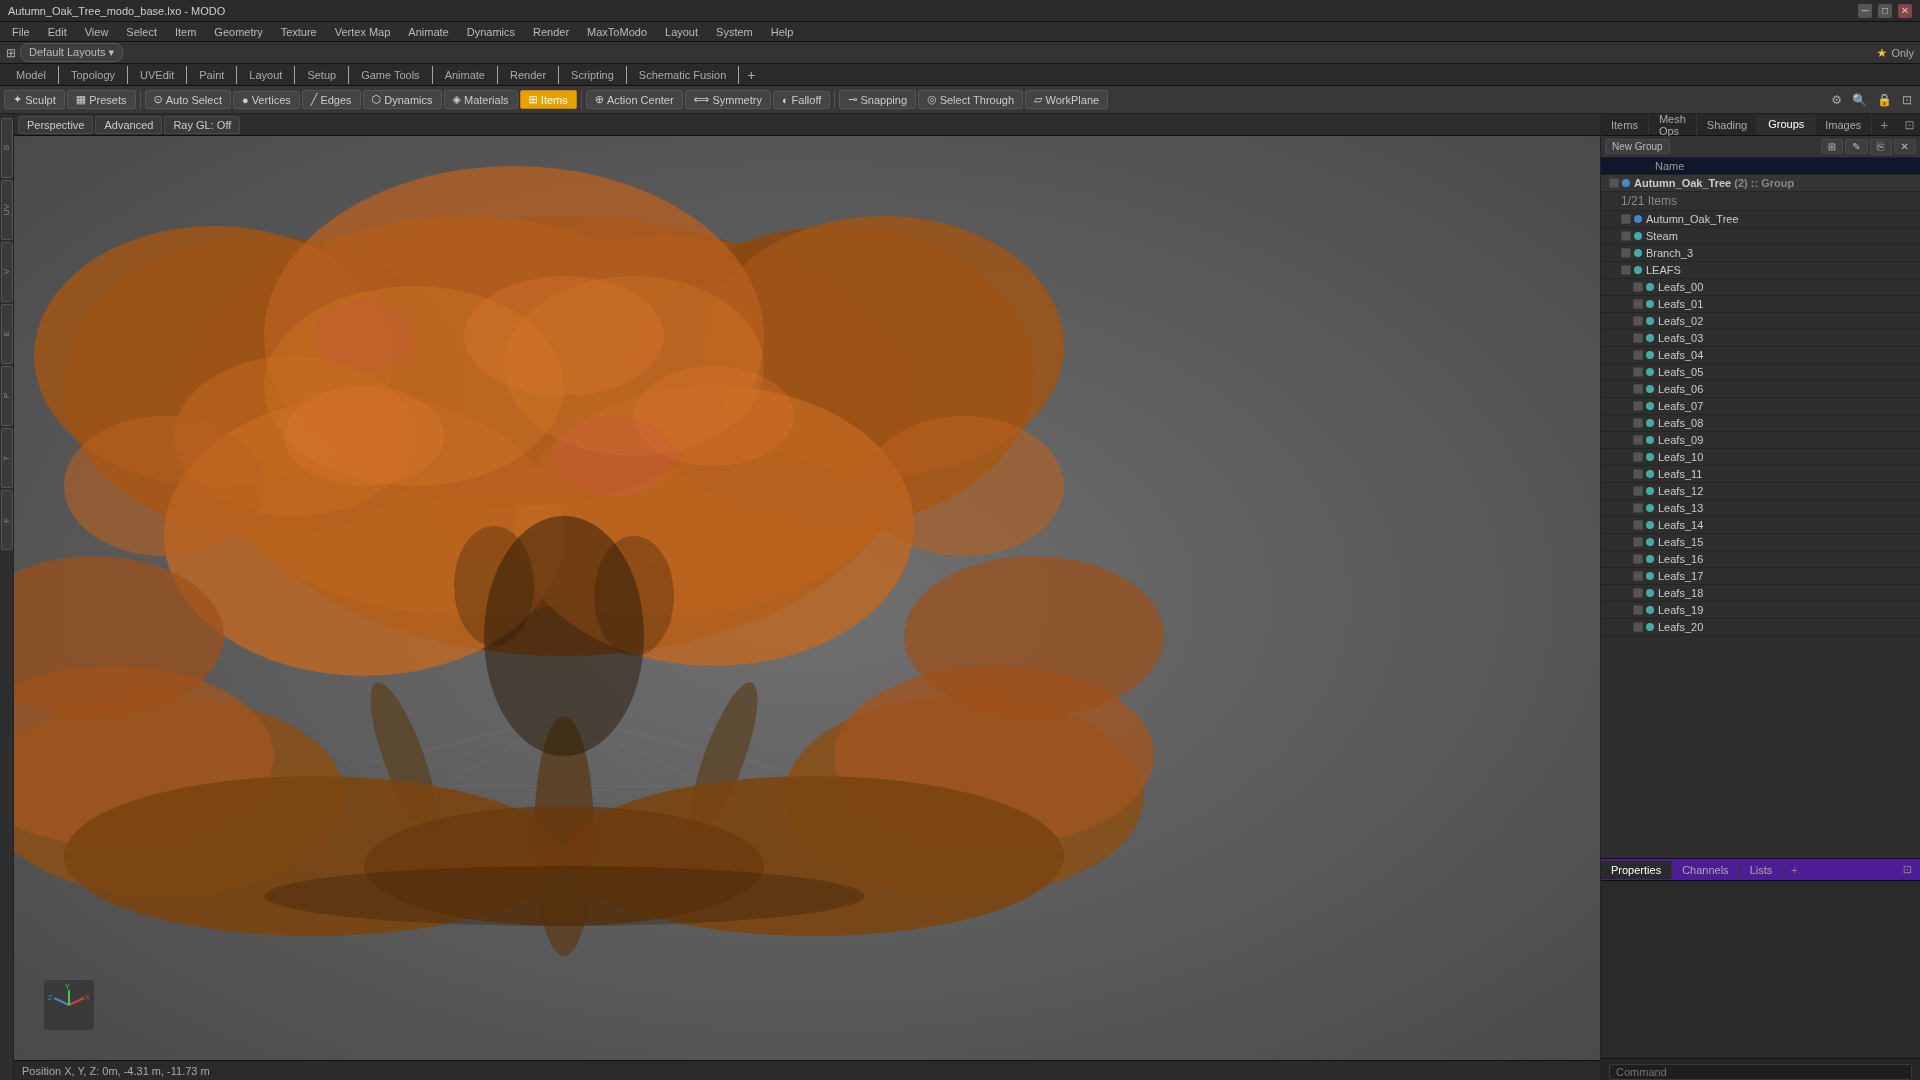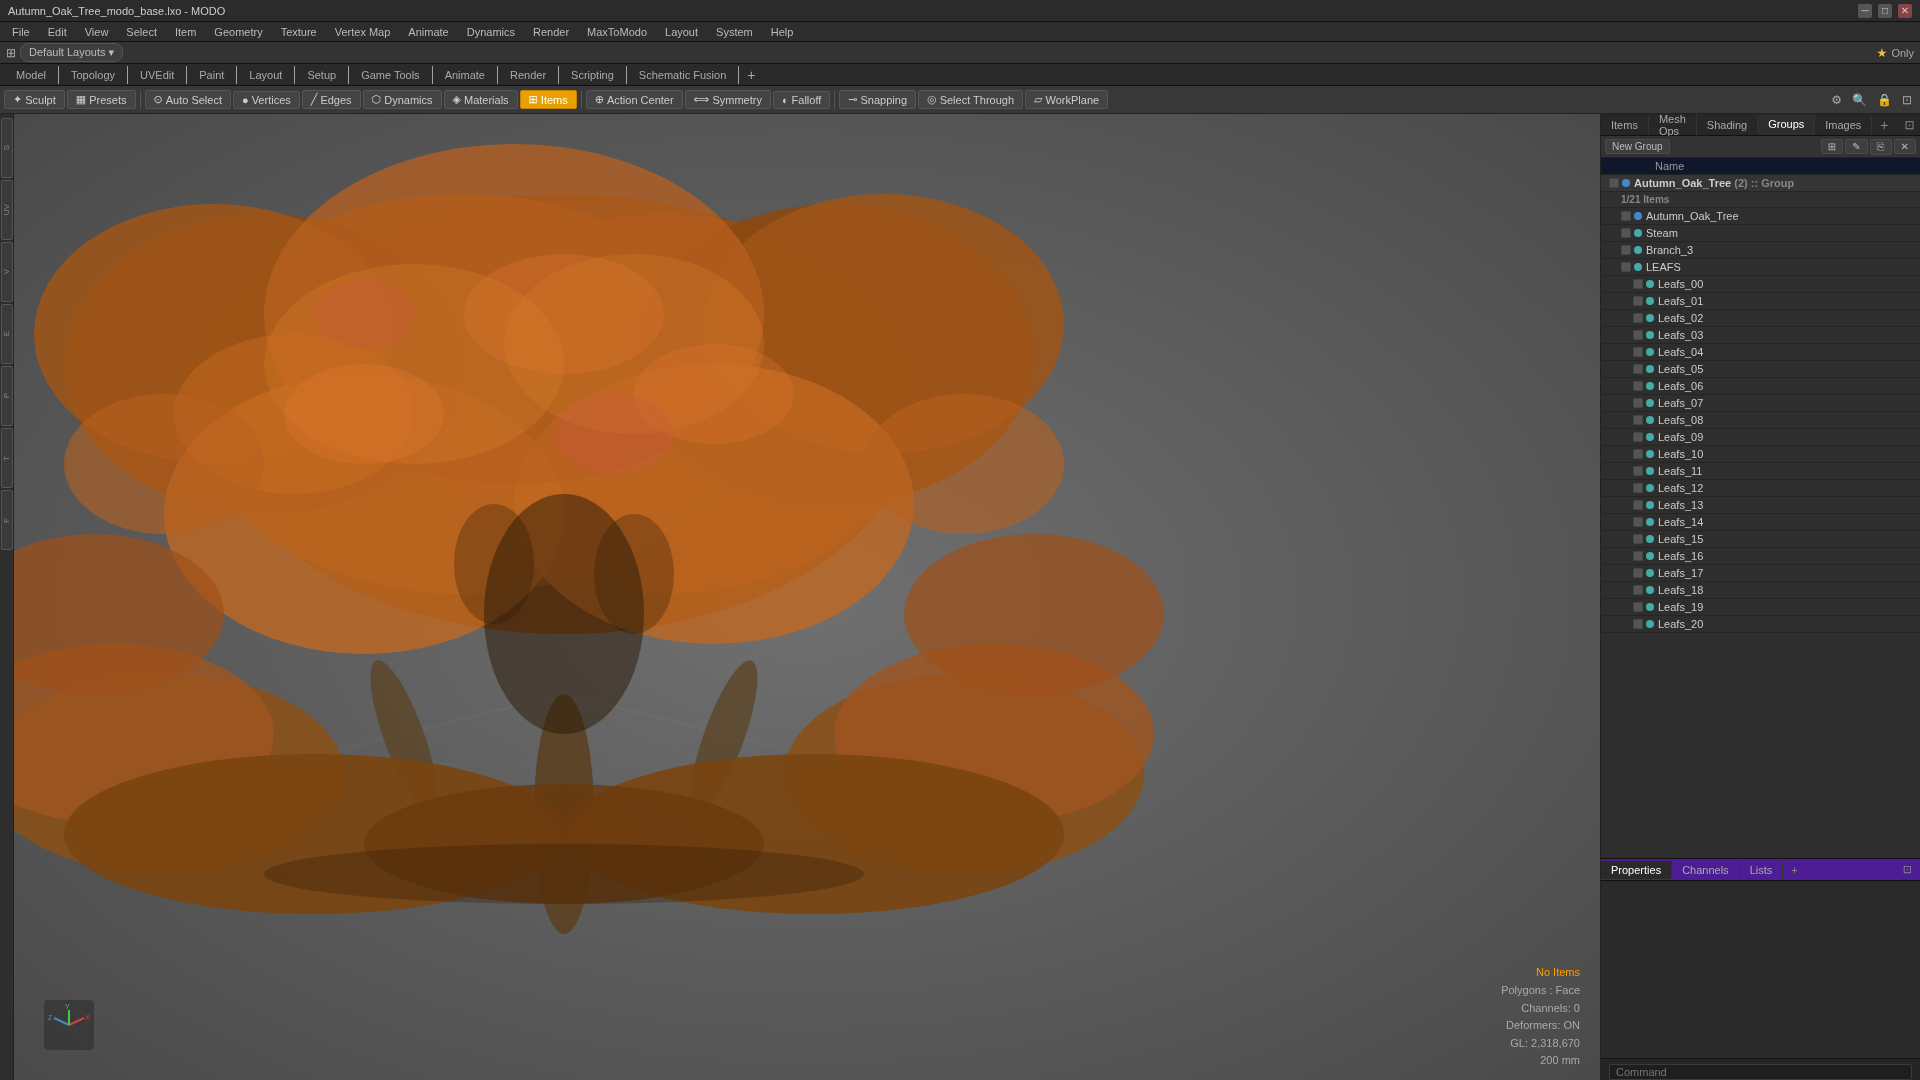--- a/index.html
+++ b/index.html
@@ -244,20 +244,25 @@
     <div class="sidebar-tab">
         <span>T</span>
       </div>
     <div class="sidebar-tab">
         <span>F</span>
       </div>
   </div>
 
   <div id="viewport-container">
 
+    <div id="viewport-toolbar">
+      <button class="vp-btn">Perspective</button>
+      <button class="vp-btn">Advanced</button>
+      <button class="vp-btn">Ray GL: Off</button>
+    </div>
 
     <div id="viewport">
 
       <div id="tree-bg">
         <svg width="100%" height="100%" xmlns="http://www.w3.org/2000/svg">
           <defs>
             <radialGradient id="bgGrad" cx="50%" cy="50%" r="70%">
               <stop offset="0%" style="stop-color:#707070;stop-opacity:1"></stop>
               <stop offset="100%" style="stop-color:#4a4a4a;stop-opacity:1"></stop>
             </radialGradient>
@@ -348,30 +353,25 @@
           <rect width="50" height="50" fill="rgba(50,50,50,0.7)" rx="4"></rect>
           <line x1="25" y1="25" x2="40" y2="18" stroke="#cc4444" stroke-width="2"></line>
           <line x1="25" y1="25" x2="10" y2="18" stroke="#4488cc" stroke-width="2"></line>
           <line x1="25" y1="25" x2="25" y2="10" stroke="#44cc44" stroke-width="2"></line>
           <text x="41" y="20" font-size="7" fill="#cc4444">X</text>
           <text x="4" y="20" font-size="7" fill="#4488cc">Z</text>
           <text x="21" y="9" font-size="7" fill="#44cc44">Y</text>
         </svg>
       </div>
 
-      <div id="vp-info">
-        <div class="info-highlight">No Items</div>
-        <div>Polygons : Face</div>
-        <div>Channels: 0</div>
-        <div>Deformers: ON</div>
-        <div>GL: 2,318,670</div>
-        <div>200 mm</div>
-      </div>
-    </div>
-
+    </div>
+
+    <div id="status-bar">
+      <span>Position X, Y, Z:  0m, -4.31 m, -11.73 m</span>
+    </div>
   </div>
 
   <div id="right-panel">
 
     <div id="rp-tabs">
       <div class="rp-tab">Items</div>
       <div class="rp-tab">Mesh Ops</div>
       <div class="rp-tab">Shading</div>
       <div class="rp-tab active">Groups</div>
       <div class="rp-tab">Images</div>
@@ -403,21 +403,21 @@
           <div class="item-vis"></div>
           <div class="item-dot dot-blue"></div>
           <span class="item-name">
             <span>Autumn_Oak_Tree</span>
             <span style="color:#888;font-weight:bold;"> (2) :: Group</span>
           </span>
         </div>
 
         <div class="item-row" style="background:#303030;">
           <span class="item-indent" style="width:16px;"></span>
-          <span style="color:#888;font-size:10px;font-weight:bold;">1/21 Items</span>
+          <span style="color:#888;font-size:12px;">1/21 Items</span>
         </div>
 
         <div class="item-row">
           <span class="item-indent" style="width:16px;"></span>
           <div class="item-vis"></div>
           <div class="item-dot dot-blue"></div>
           <span class="item-name">Autumn_Oak_Tree</span>
         </div>
 
         <div class="item-row">

